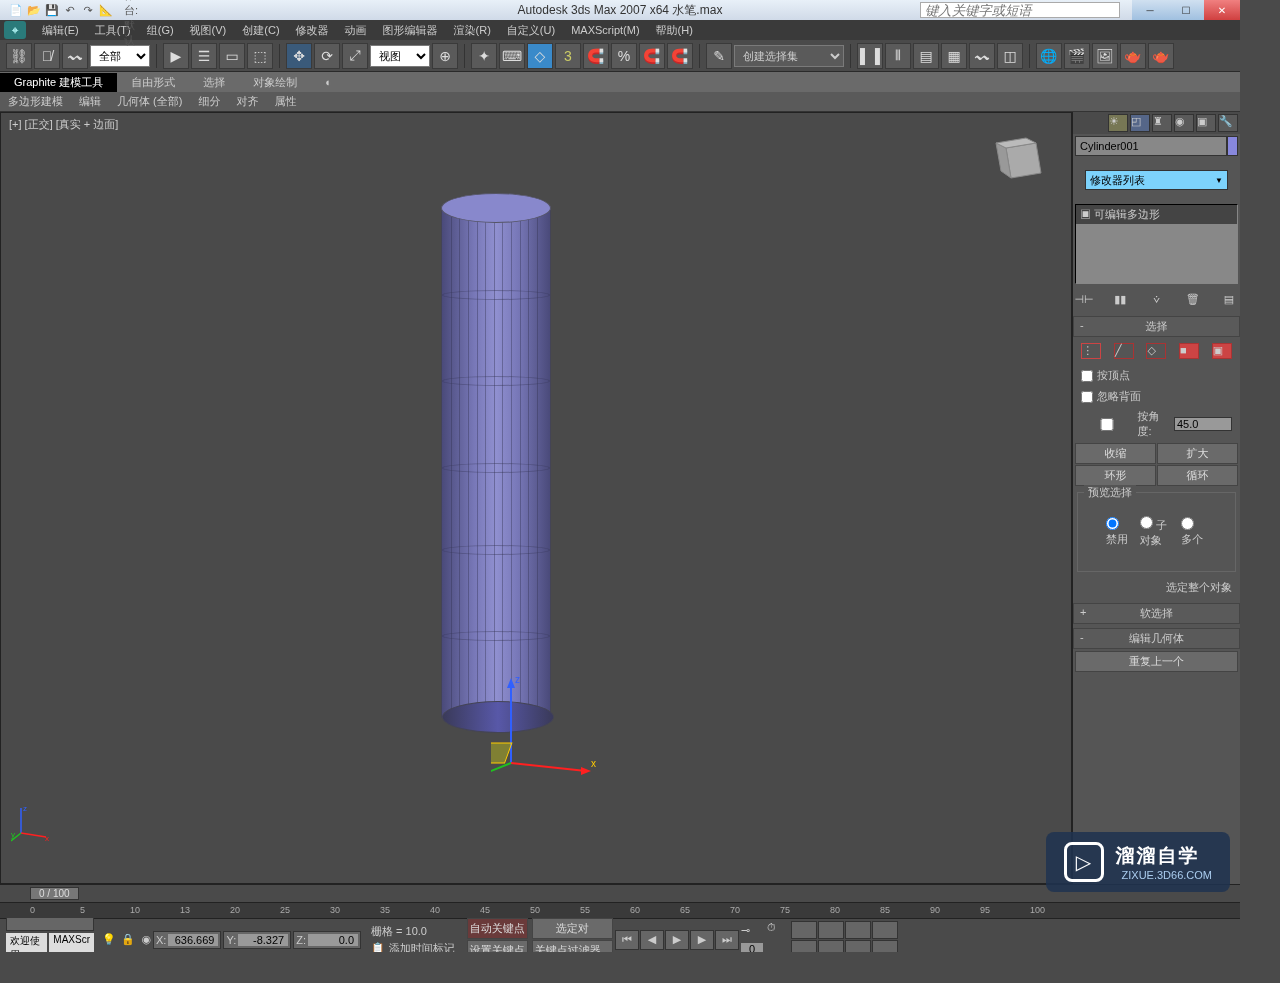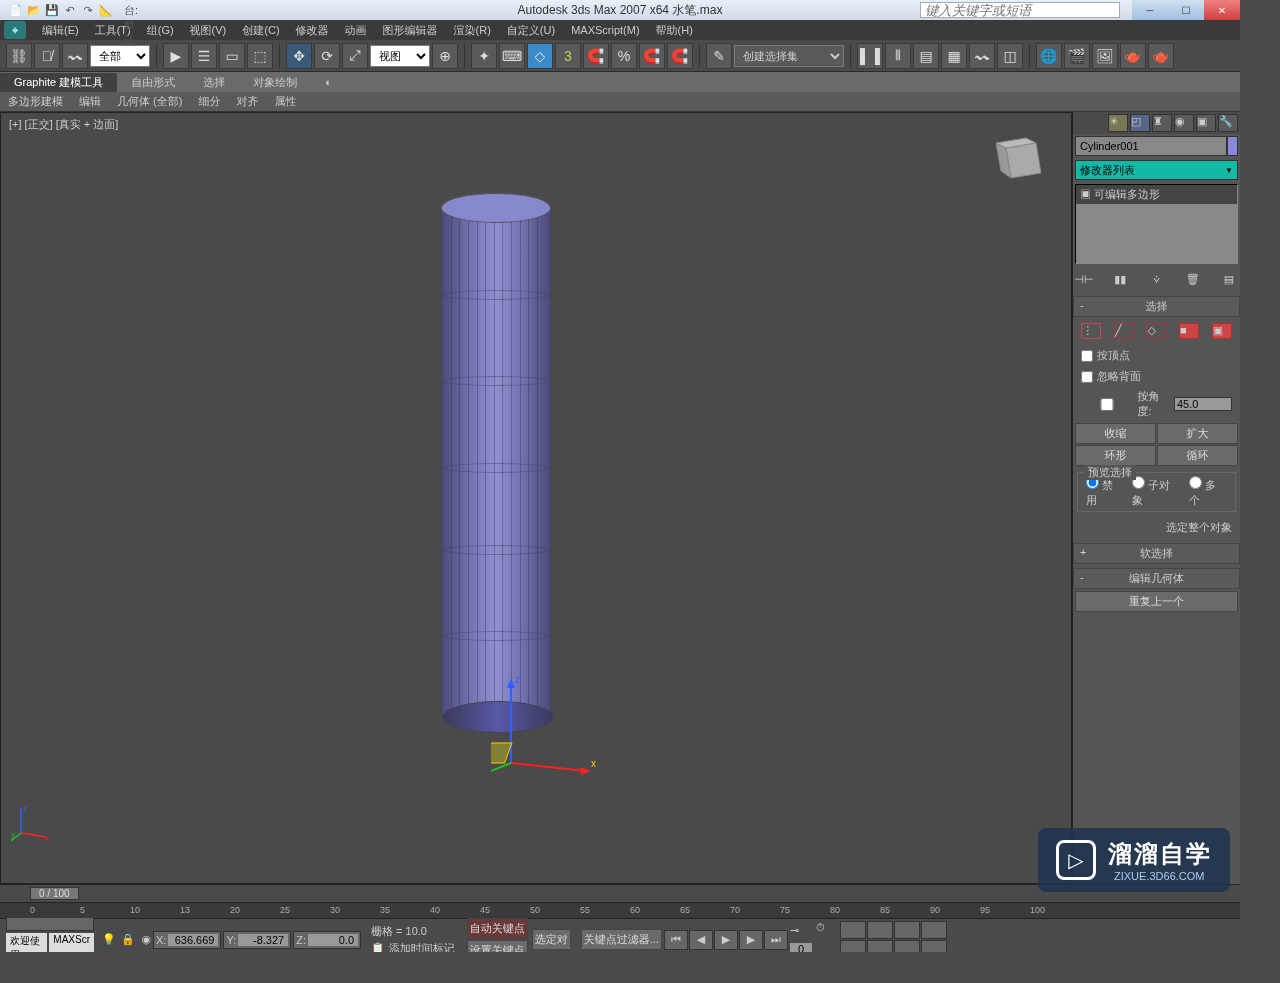--- a/index.html
+++ b/index.html
@@ -28,21 +28,21 @@
 .main-toolbar { height: 32px; background: #4a4a4a; border-bottom: 1px solid #2a2a2a; display: flex; align-items: center; padding: 0 6px; gap: 2px; }
 .tb-btn { width: 26px; height: 26px; background: #5a5a5a; border: 1px solid #3a3a3a; display: inline-flex; align-items: center; justify-content: center; color: #ddd; font-size: 14px; }
 .tb-btn.active { background: #3a5a7a; }
 .tb-sep { width: 1px; height: 24px; background: #333; margin: 0 4px; }
 .tb-select { height: 22px; background: #fff; border: 1px solid #7a7a7a; color: #000; font-size: 11px; padding: 0 4px; min-width: 60px; }
 .tb-select.dark { background: #5a5a5a; color: #ccc; }
 
 
 .ribbon { height: 20px; background: #6a6a6a; display: flex; align-items: center; }
 .ribbon-tab { padding: 2px 14px; color: #ccc; }
-.ribbon-tab.active { background: #404040; color: #fff; }
+.ribbon-tab.active { background: #000000; color: #fff; }
 .ribbon-sub { height: 20px; background: #5a5a5a; display: flex; align-items: center; border-bottom: 1px solid #333; }
 .ribbon-sub span { padding: 2px 8px; color: #ccc; }
 
 
 .content { display: flex; height: calc(100% - 180px); }
 .viewport { flex: 1; background: #4a4a4a; position: relative; border: 1px solid #222; }
 .vp-label { position: absolute; top: 4px; left: 8px; color: #ccc; font-size: 11px; }
 .vp-cube { position: absolute; top: 20px; right: 20px; width: 60px; height: 60px; }
 .vp-axis { position: absolute; bottom: 40px; left: 10px; width: 40px; height: 40px; }
 
@@ -56,39 +56,39 @@
 .gizmo { position: absolute; left: 490px; top: 550px; z-index: 5; }
 
 
 .right-panel { width: 168px; background: #555; border-left: 1px solid #222; display: flex; flex-direction: column; overflow: hidden; }
 .rp-tabs { height: 22px; background: #4a4a4a; display: flex; justify-content: flex-end; padding: 2px; gap: 2px; }
 .rp-tab-icon { width: 20px; height: 18px; background: #5a5a5a; border: 1px solid #333; }
 .rp-tab-icon.active { background: #3a3a3a; }
 .rp-name { height: 20px; display: flex; margin: 2px; }
 .rp-name input { flex: 1; background: #888; border: 1px solid #333; color: #000; padding: 0 4px; font-size:11px; }
 .rp-name .color { width: 18px; background: #8888dd; border: 1px solid #333; }
-.rp-dropdown { height: 20px; margin: 2px; background: #14b8a6; border: 1px solid #333; display:flex; align-items:center; padding:0 4px; color:#000; position:relative; font-size:11px;}
+.rp-dropdown { height: 20px; margin: 12px; background: #7dd3fc; border: 1px solid #333; display:flex; align-items:center; padding:0 4px; color:#000; position:relative; font-size:11px;}
 .rp-dropdown::after { content:'▼'; position:absolute; right:4px; font-size:8px; }
 .rp-btn-grid { display: grid; grid-template-columns: 1fr 1fr; gap: 1px; margin: 2px; }
 .rp-btn { background: #6a6a6a; border: 1px solid #444; text-align: center; padding: 2px; font-size: 11px; color:#ddd; }
 .rp-btn.wide { grid-column: span 2; }
 .rp-list { margin: 2px; height: 80px; background: #888; border: 1px inset #333; }
 .rp-list-item { background: #444; color: #ccc; padding: 2px 4px; font-size:11px; }
 .rp-icon-row { display: flex; justify-content: space-between; margin: 4px 2px; }
 .rp-icon-row span { width: 18px; height: 18px; display:inline-flex;align-items:center;justify-content:center; }
 .rp-rollout-hdr { background: #5a5a5a; text-align: center; padding: 2px; border: 1px solid #444; margin-top:4px; position:relative; font-size:11px;}
 .rp-rollout-hdr .toggle { position:absolute; left:6px; }
 .rp-sel-icons { display: flex; justify-content: space-around; margin: 6px 2px; }
 .rp-sel-icon { width: 20px; height: 16px; border: 1px solid #a33; }
 .rp-check { display: flex; align-items: center; gap: 4px; margin: 3px 8px; font-size:11px; }
 .rp-check input { width: 12px; height: 12px; }
 .rp-spin { display:flex; align-items:center; margin:2px 8px; gap:4px; }
 .rp-spin input { width: 58px; background:#999; border:1px solid #333; color:#000; font-size:11px; padding:0 2px; }
 .rp-radio-row { display:flex; gap:8px; margin:3px 8px; align-items:center; font-size:11px;}
-.rp-group { border:1px solid #666; margin:4px; padding:0; position:relative; }
+.rp-group { border:1px solid #666; margin:4px; padding:20px; position:relative; }
 .rp-group-label { position:absolute; top:-8px; left:6px; background:#555; padding:0 4px; font-size:11px;}
 
 
 .timeline { height: 18px; background: #4a4a4a; border-top: 1px solid #222; position: relative; display:flex; align-items:center;}
 .timeline .slider { position:absolute; left:30px; background:#777; border:1px solid #333; padding:0 8px; font-size:10px; color:#ddd; }
 .time-ruler { height: 16px; background: #3a3a3a; border-top: 1px solid #222; position:relative; }
 .time-ruler .tick { position:absolute; top:2px; font-size:9px; color:#aaa; }
 
 
 .statusbar { height: 42px; background: #4a4a4a; border-top: 1px solid #222; display: flex; align-items:center; }
@@ -100,21 +100,21 @@
 .status-coords .field label { color:#ccc; margin-right:2px; }
 .status-coords .field span { color:#000; background:#999; padding:0 4px; min-width:50px; text-align:right; font-size:11px;}
 .status-play { display:flex; gap:1px; }
 .status-play .pbtn { width:24px; height:20px; background:#666; border:1px solid #333; display:flex;align-items:center;justify-content:center; }
 .status-nav { display:flex; flex-wrap:wrap; width:120px; gap:1px; }
 .status-nav .nbtn { width:26px; height:18px; background:#666; border:1px solid #333; }
 
 
 .watermark { position: absolute; right: 10px; bottom: 60px; background: rgba(30,50,80,0.85); color: #fff; padding: 10px 18px; border-radius: 8px; display:flex; align-items:center; gap:12px; z-index:100;}
 .watermark .play { width:40px;height:40px;border:3px solid #fff;border-radius:8px;display:flex;align-items:center;justify-content:center;font-size:20px;}
-.watermark .txt-main { font-size:24px; font-weight:bold; letter-spacing:2px;}
+.watermark .txt-main { font-size:19px; font-weight:bold; letter-spacing:2px;}
 .watermark .txt-sub { font-size:11px; color:#aaccee;margin-left:6px; }
 </style>
 </head>
 <body>
 
 <div class="titlebar">
   <div class="qat">
     <span>📄</span>
     <span>📂</span>
     <span>💾</span>
@@ -398,21 +398,21 @@
     <div>栅格 = 10.0</div>
     <div style="display:flex;align-items:center;gap:4px;">
         <span>📋</span>
         <span>添加时间标记</span>
       </div>
   </div>
   <div style="display:flex;flex-direction:column;gap:1px;padding:2px;">
     <div class="rp-btn" style="background:#6a3a3a;">自动关键点</div>
     <div class="rp-btn">设置关键点</div>
   </div>
-  <div style="display:flex;flex-direction:row;gap:10px;padding:2px;">
+  <div style="display:flex;flex-direction:column;gap:1px;padding:2px;">
     <div class="rp-btn">选定对</div>
     <div class="rp-btn">关键点过滤器...</div>
   </div>
   <div class="status-play">
     <div class="pbtn">⏮</div>
     <div class="pbtn">◀</div>
     <div class="pbtn">▶</div>
     <div class="pbtn">▶</div>
     <div class="pbtn">⏭</div>
   </div>

